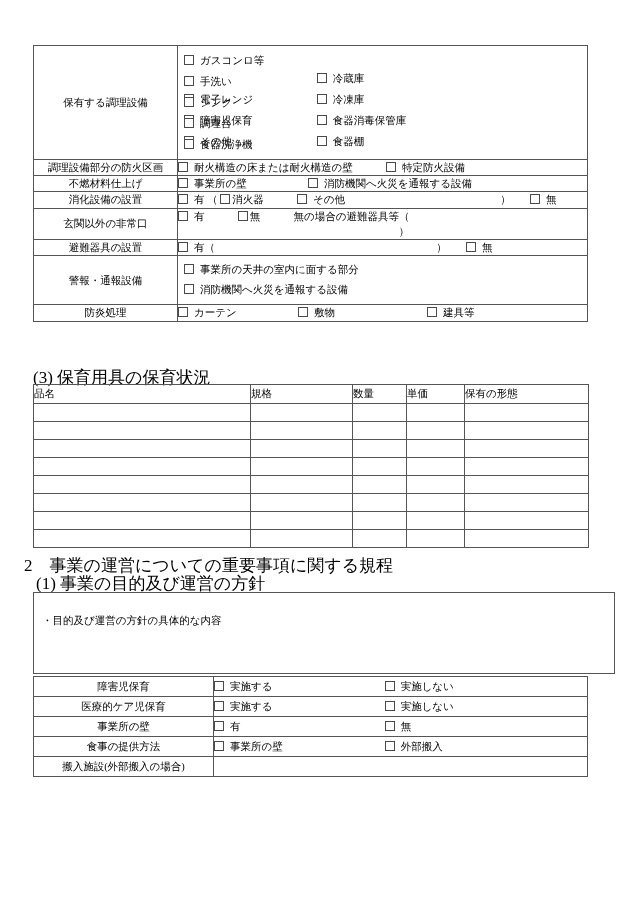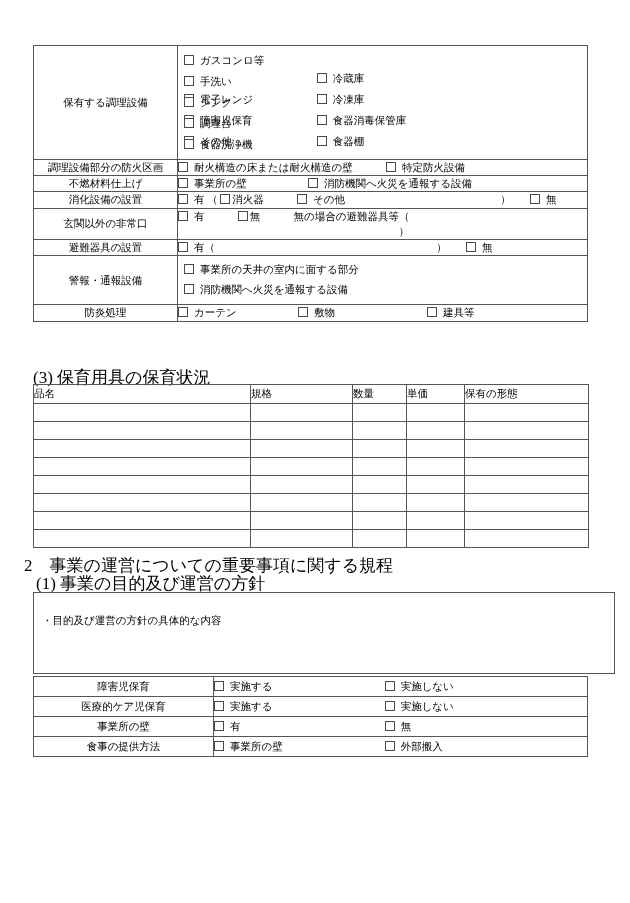--- a/index.html
+++ b/index.html
@@ -385,17 +385,21 @@
       </tr>
 
       <tr>
         <td class="lbl">食事の提供方法</td>
         <td class="cellpad">
           <span class="opt o1"><span class="cb"></span><span>事業所の壁</span></span>
           <span class="opt"><span class="cb"></span><span>外部搬入</span></span>
         </td>
       </tr>
 
+      <tr>
+        <td class="lbl">搬入施設(外部搬入の場合)</td>
+        <td class="cellpad"></td>
+      </tr>
 
     </tbody>
   </table>
 
 </div>
 
 </body></html>

